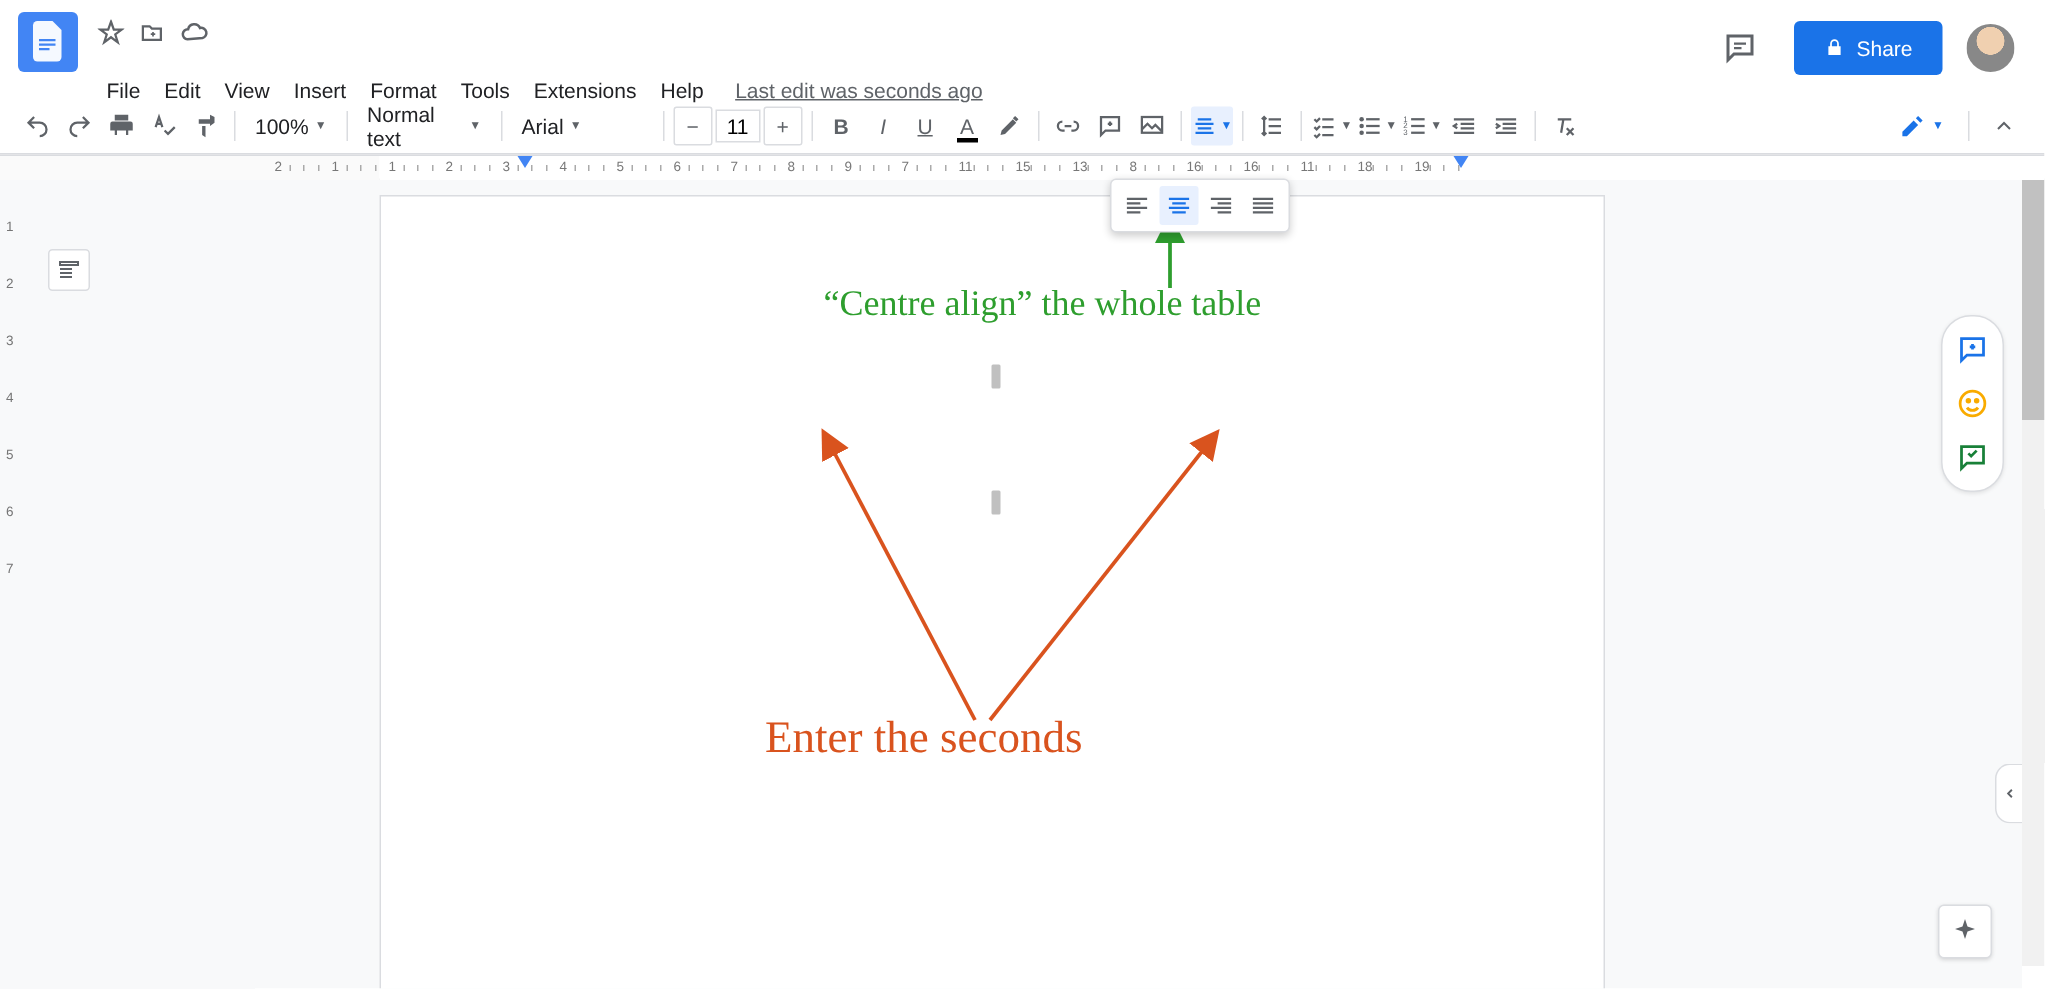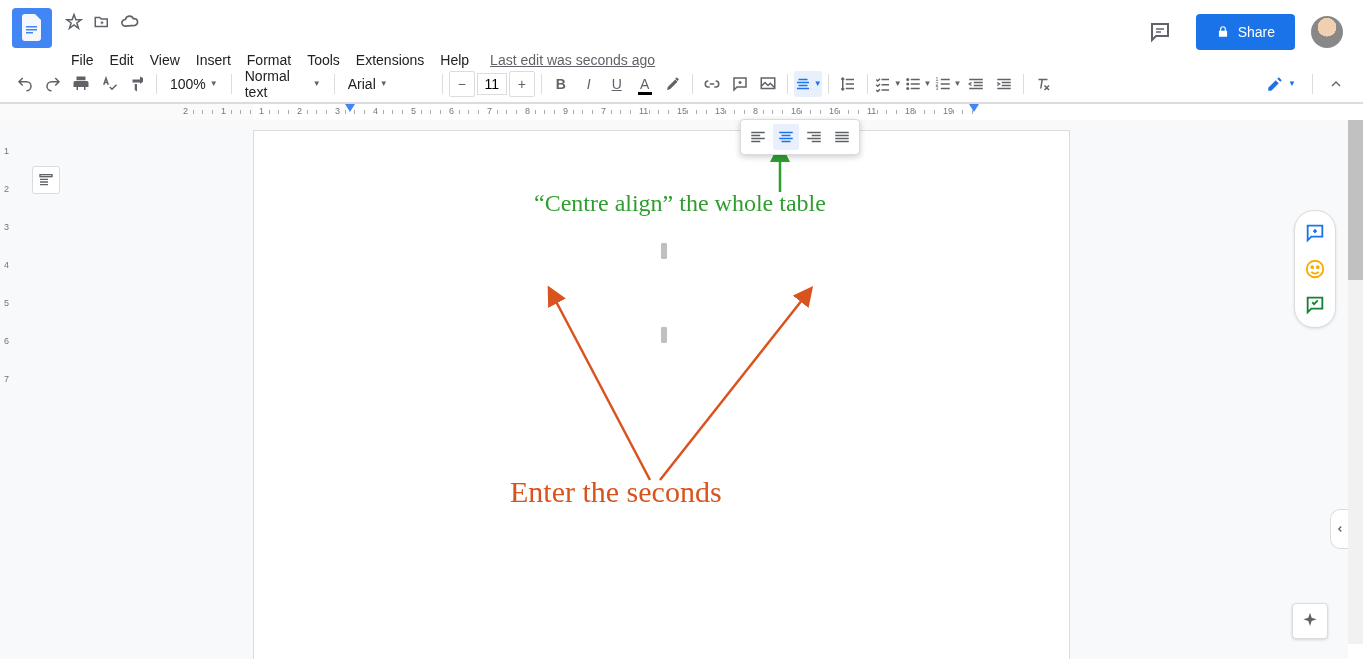--- a/index.html
+++ b/index.html
@@ -459,21 +459,21 @@
         <path d="M12 2l2 6 6 2-6 2-2 6-2-6-6-2 6-2z"></path>
       </svg>
     </div>
   <div class="side-expand">
       <svg width="10" height="10" viewBox="0 0 24 24" fill="none" stroke="#5f6368" stroke-width="3">
         <path d="M15 6l-6 6 6 6"></path>
       </svg>
     </div>
 </div>
 
-<div class="annotation anno-green" style="left:534px; top:190px">“Centre align” the whole table</div>
+<div class="annotation anno-green" style="left:549px; top:190px">“Centre align” the whole table</div>
 <div class="annotation anno-orange" style="left:510px; top:475px; font-size:30px">Enter the seconds</div>
 
 <svg class="arrow-svg" style="left:770px; top:148px" width="20" height="48">
   <defs>
       <marker id="ag" markerWidth="8" markerHeight="8" refX="4" refY="4" orient="auto">
         <path d="M0 0L8 4L0 8z" fill="#2e9e2e"></path>
       </marker>
     </defs>
   <line x1="10" y1="44" x2="10" y2="4" stroke="#2e9e2e" stroke-width="2.5" marker-end="url(#ag)"></line>
 </svg>

